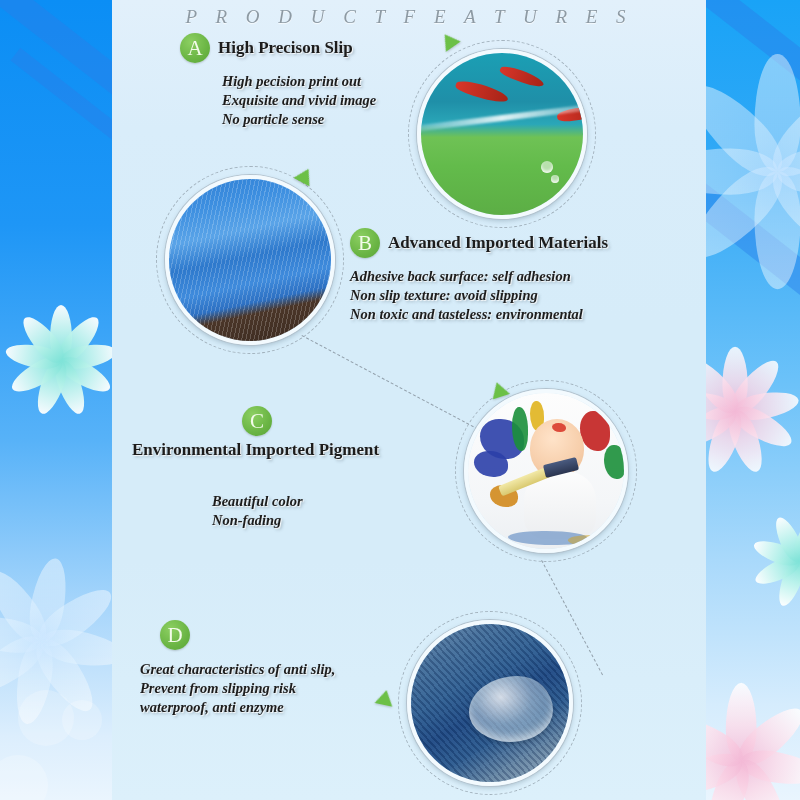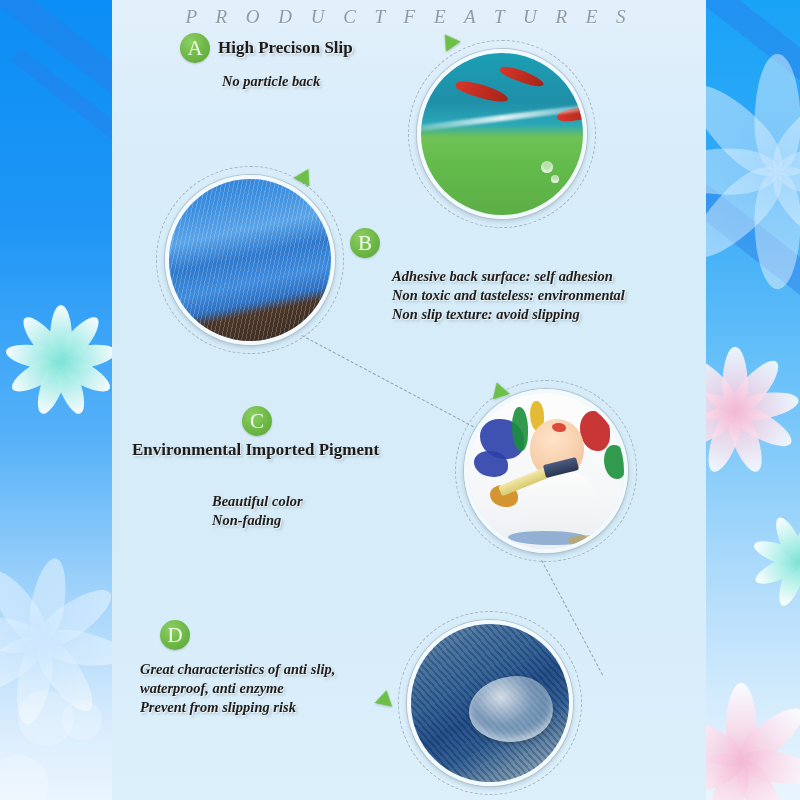--- a/index.html
+++ b/index.html
@@ -219,21 +219,23 @@
     <div class="connector" style="left:180px;top:205px;width:130px;transform:rotate(128deg);"></div>
     <div class="connector" style="left:190px;top:335px;width:260px;transform:rotate(28deg);"></div>
     <div class="connector" style="left:430px;top:560px;width:130px;transform:rotate(62deg);"></div>
 
     <div class="feature" style="left:68px;top:33px;">
       <div class="head-row">
         <div class="badge">A</div>
         <div class="heading">High Precison Slip</div>
       </div>
       <div class="bullets" style="margin-left:42px;">
-        <div>No particle back</div>
+        <div>High pecision print out</div>
+        <div>Exquisite and vivid image</div>
+        <div>No particle sense</div>
       </div>
     </div>
 
     <div class="dash-ring" style="left:296px;top:40px;width:188px;height:188px;"></div>
     <div class="arrow" style="left:328px;top:33px;transform:rotate(-35deg);"></div>
     <div class="photo" style="left:305px;top:49px;width:170px;height:170px;">
       <div class="ph-a-bg"></div>
       <div class="koi" style="left:34px;top:32px;width:54px;height:13px;transform:rotate(16deg);"></div>
       <div class="koi" style="left:78px;top:18px;width:46px;height:11px;transform:rotate(20deg);"></div>
       <div class="koi" style="left:136px;top:55px;width:42px;height:12px;transform:rotate(-8deg);"></div>
@@ -245,25 +247,26 @@
     <div class="dash-ring" style="left:44px;top:166px;width:188px;height:188px;"></div>
     <div class="arrow" style="left:184px;top:168px;transform:rotate(28deg);"></div>
     <div class="photo" style="left:53px;top:175px;width:170px;height:170px;">
       <div class="ph-b-bg"></div>
       <div class="ribs"></div>
     </div>
 
     <div class="feature" style="left:238px;top:228px;">
       <div class="head-row">
         <div class="badge">B</div>
-      </div>
-      <div class="bullets" style="margin-left:42px;">
+        <div class="heading">Advanced Imported Materials</div>
+      </div>
+      <div class="bullets" style="">
         <div>Adhesive back surface: self adhesion</div>
+        <div>Non slip texture: avoid slipping</div>
         <div>Non toxic and tasteless: environmental</div>
-        <div>Non slip texture: avoid slipping</div>
       </div>
     </div>
 
     <div class="feature" style="left:20px;top:406px;">
       <div style="margin-left:110px;">
         <div class="badge">C</div>
       </div>
       <div class="heading" style="margin-top:4px;">Environmental Imported Pigment</div>
       <div class="bullets" style="margin-left:80px;margin-top:32px;">
         <div>Beautiful color</div>
@@ -290,22 +293,22 @@
       <div class="splat" style="left:40px;top:138px;width:80px;height:14px;background:#3a6fb5;opacity:.5;"></div>
       <div class="splat" style="left:100px;top:142px;width:50px;height:12px;background:#d6a41e;opacity:.5;"></div>
     </div>
 
     <div class="feature" style="left:4px;top:620px;">
       <div style="margin-left:44px;">
         <div class="badge">D</div>
       </div>
       <div class="bullets" style="margin-left:24px;margin-top:10px;">
         <div>Great characteristics of anti slip,</div>
+        <div>Prevent from slipping risk</div>
         <div>waterproof, anti enzyme</div>
-        <div>Prevent from slipping risk</div>
       </div>
     </div>
 
     <div class="dash-ring" style="left:286px;top:611px;width:184px;height:184px;"></div>
     <div class="arrow" style="left:264px;top:690px;transform:rotate(12deg);"></div>
     <div class="photo" style="left:295px;top:620px;width:166px;height:166px;">
       <div class="ph-d-bg"></div>
       <div class="weave"></div>
       <div class="droplet" style="left:58px;top:52px;width:84px;height:66px;"></div>
     </div>

